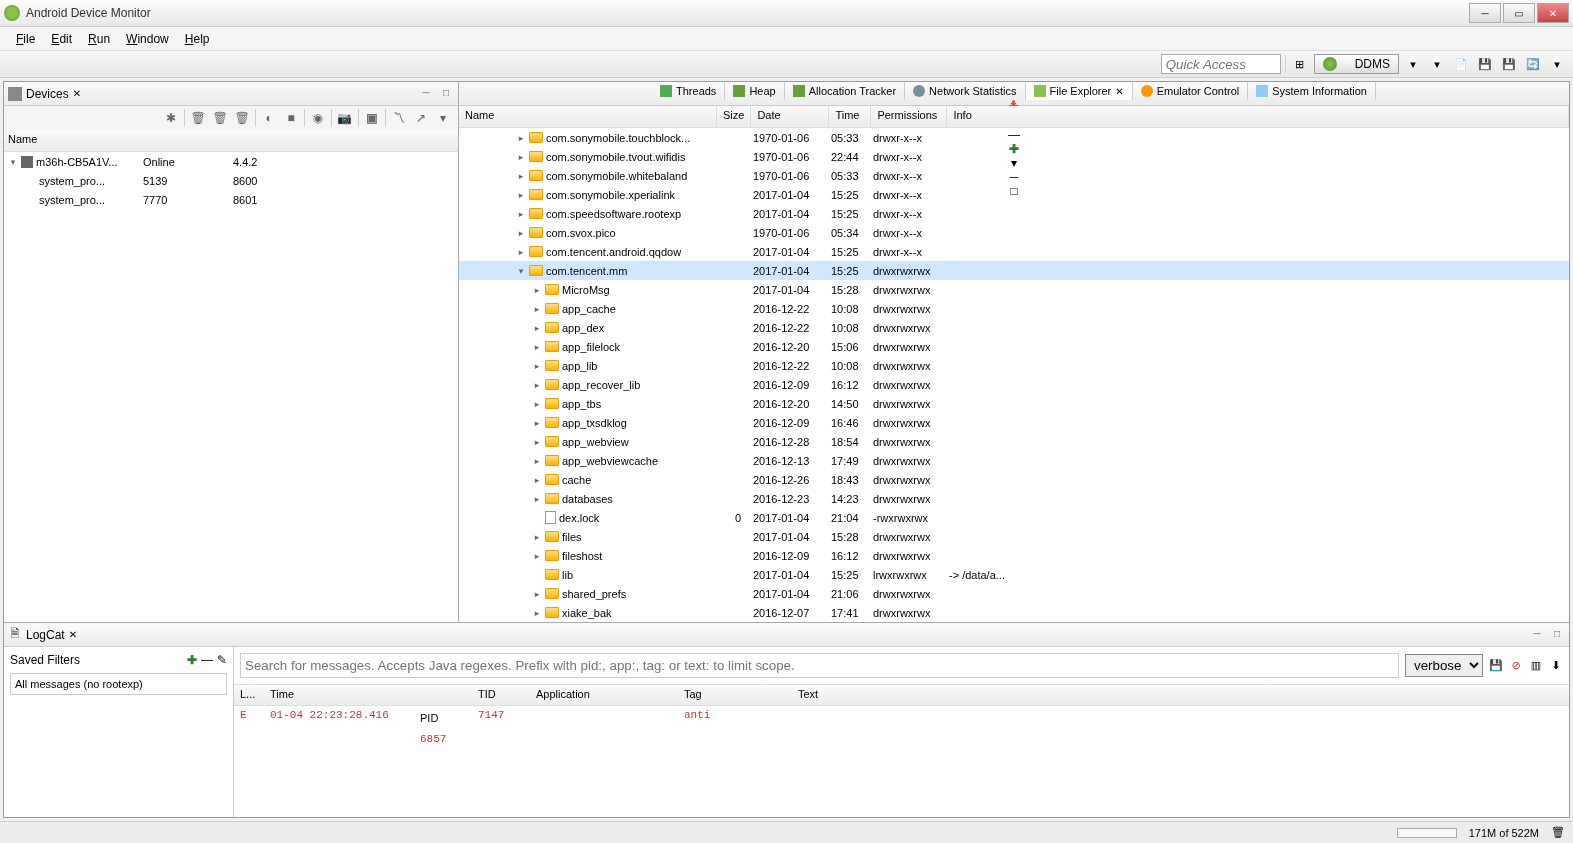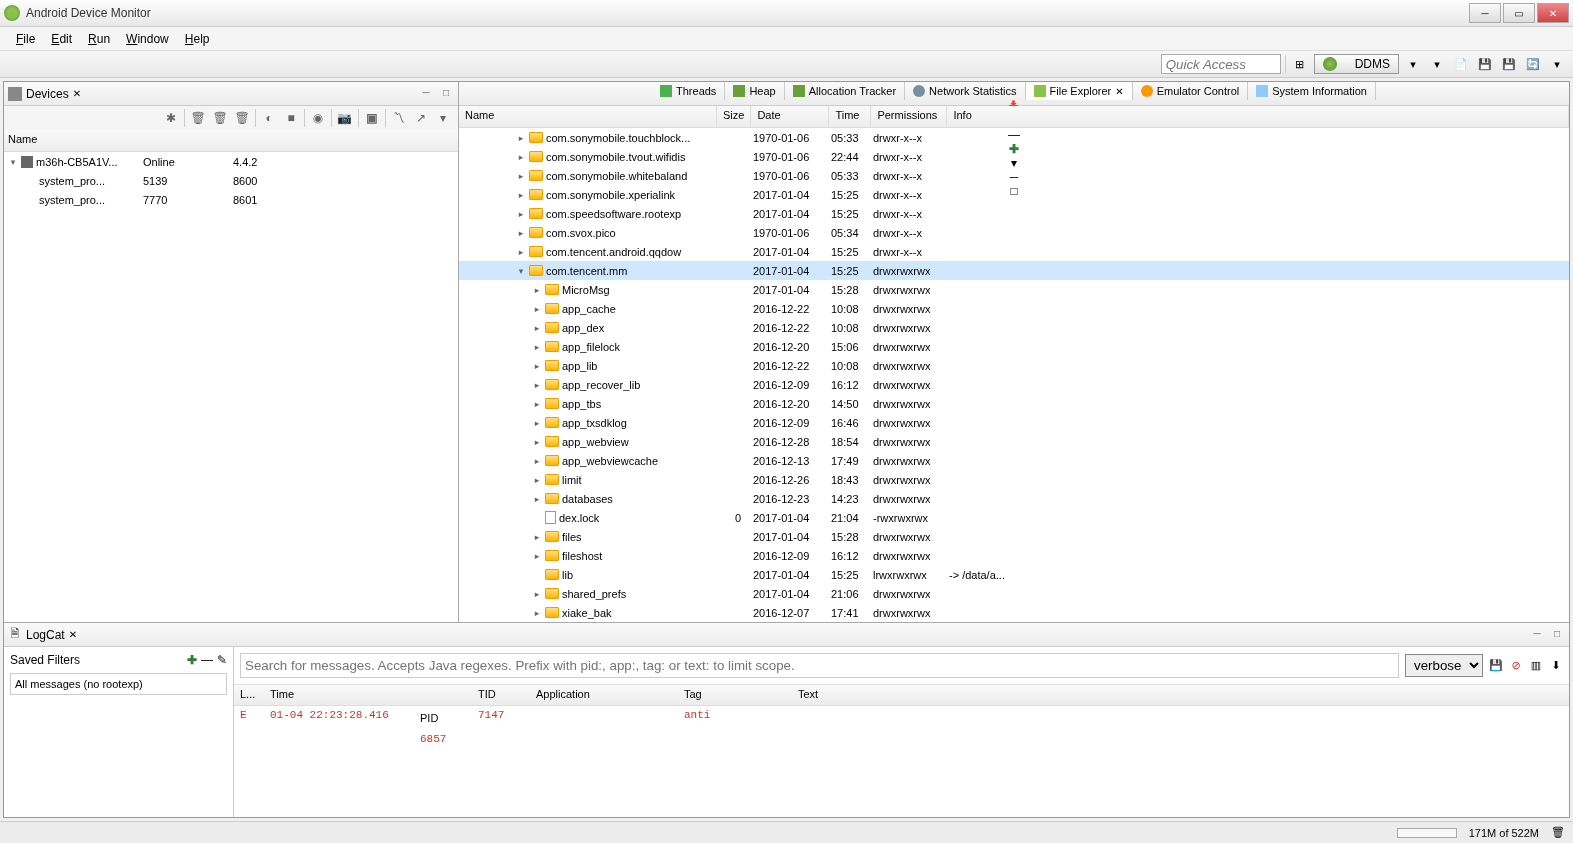--- a/index.html
+++ b/index.html
@@ -474,21 +474,21 @@
             <div class="fc-date">2016-12-13</div>
             <div class="fc-time">17:49</div>
             <div class="fc-perm">drwxrwxrwx</div>
             <div class="fc-info"></div>
           </div>
           <div class="file-row">
             <div class="fc-name">
               <span class="indent" style="width:64px"></span>
               <span class="tri2">▸</span>
               <span class="folder-ico"></span>
-              <span>limit</span>
+              <span>cache</span>
             </div>
             <div class="fc-size"></div>
             <div class="fc-date">2016-12-26</div>
             <div class="fc-time">18:43</div>
             <div class="fc-perm">drwxrwxrwx</div>
             <div class="fc-info"></div>
           </div>
           <div class="file-row">
             <div class="fc-name">
               <span class="indent" style="width:64px"></span>

